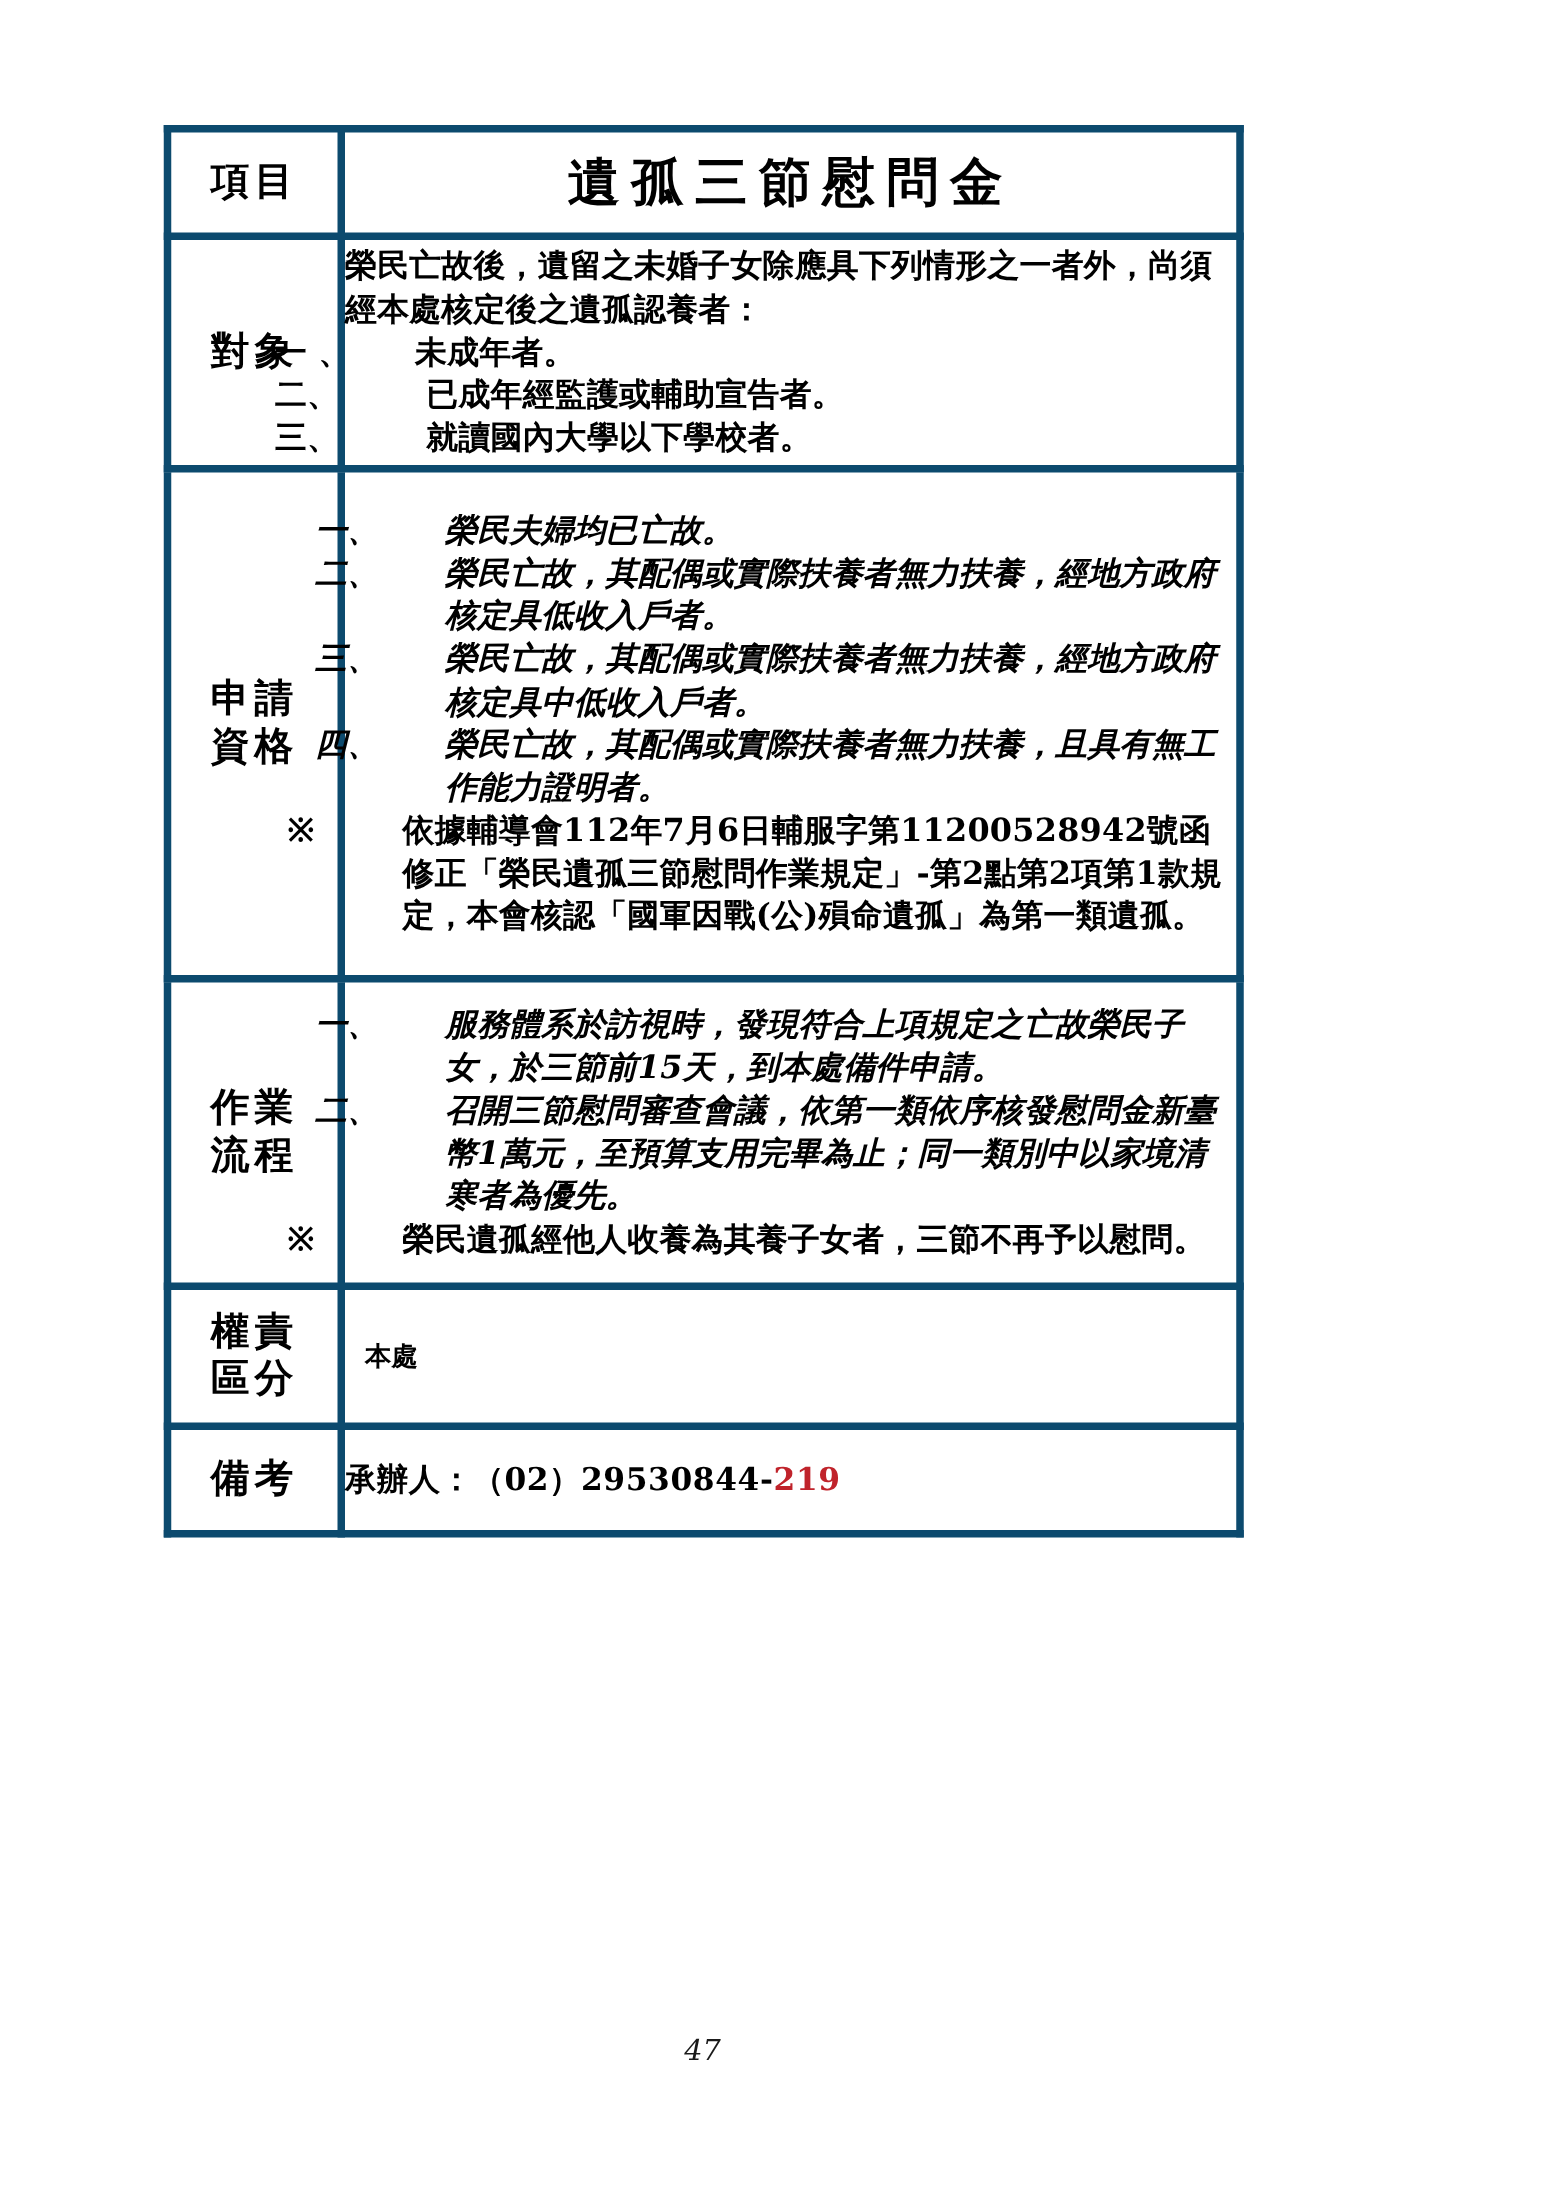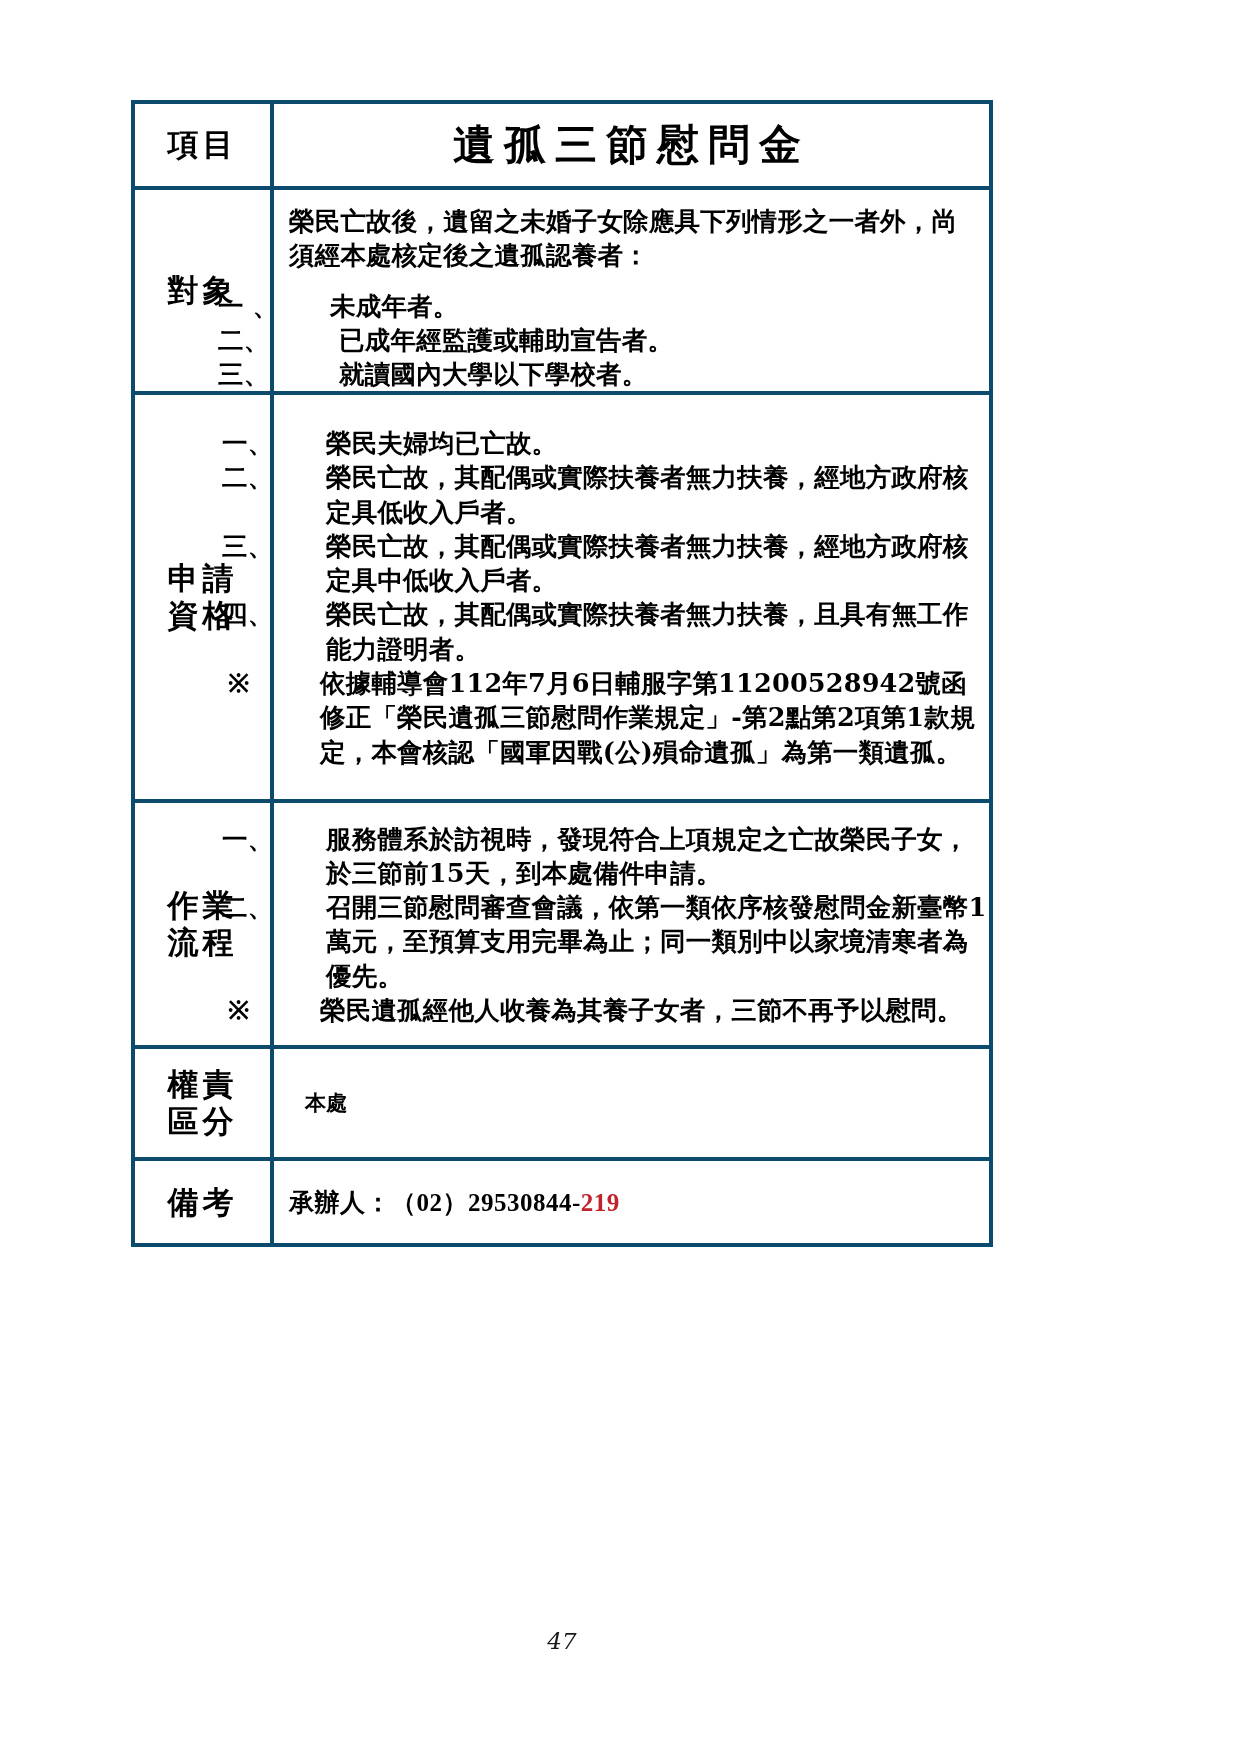--- a/index.html
+++ b/index.html
@@ -34,21 +34,21 @@
   }
 
   table.spec {
     width: 858px;
     border-collapse: collapse;
     table-layout: fixed;
     border: 3px solid #000;
   }
 
   table.spec td {
-    border: 4px solid #0c4a6e;
+    border: 6px solid #0c4a6e;
     vertical-align: middle;
     padding: 0;
   }
 
   col.label-col { width: 139px; }
   col.body-col  { width: 719px; }
 
   
   .lbl {
     text-align: center;
@@ -76,34 +76,34 @@
     font-size: 42px;
     font-weight: bold;
     letter-spacing: 9px;
     line-height: 1.1;
     padding: 10px 0 12px 0;
     font-family: "DejaVu Serif", "Liberation Serif", serif;
   }
 
   
   .para {
-    margin: 15px;
+    margin: 0;
     text-indent: 0;
-    font-family: Liberation Serif, serif;
   }
 
   
   .item {
     margin: 0;
     padding-left: 56px;
     text-indent: -56px;
   }
   .item.tight {
-    padding-left: 52px;
+    padding-left: 80px;
     text-indent: -52px;
+    font-style: italic;
   }
   .item .mk {
     display: inline-block;
     min-width: 56px;
   }
   .item.tight .mk {
     min-width: 52px;
   }
 
   

